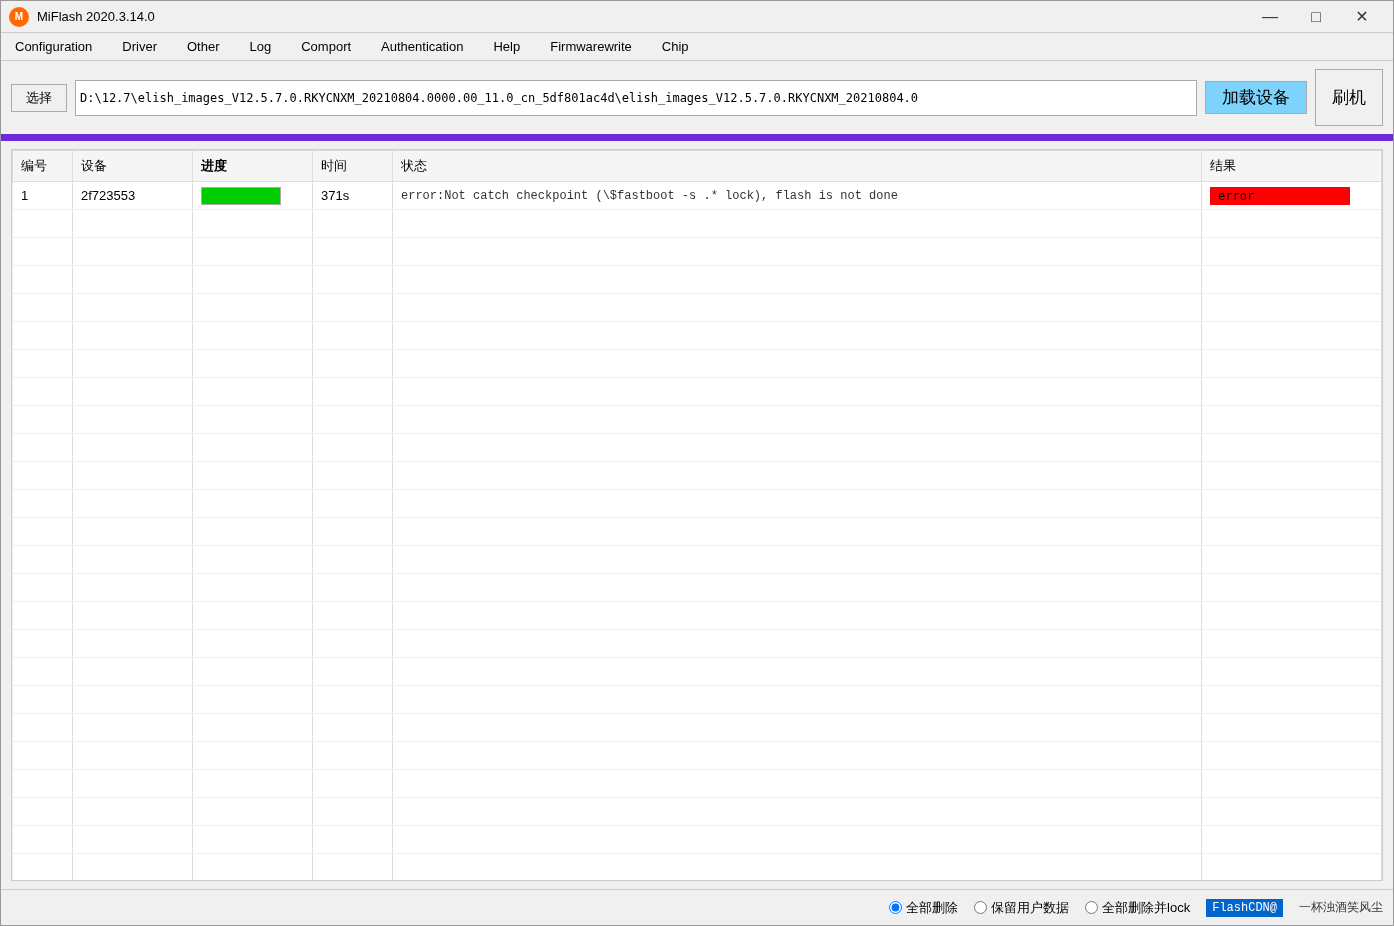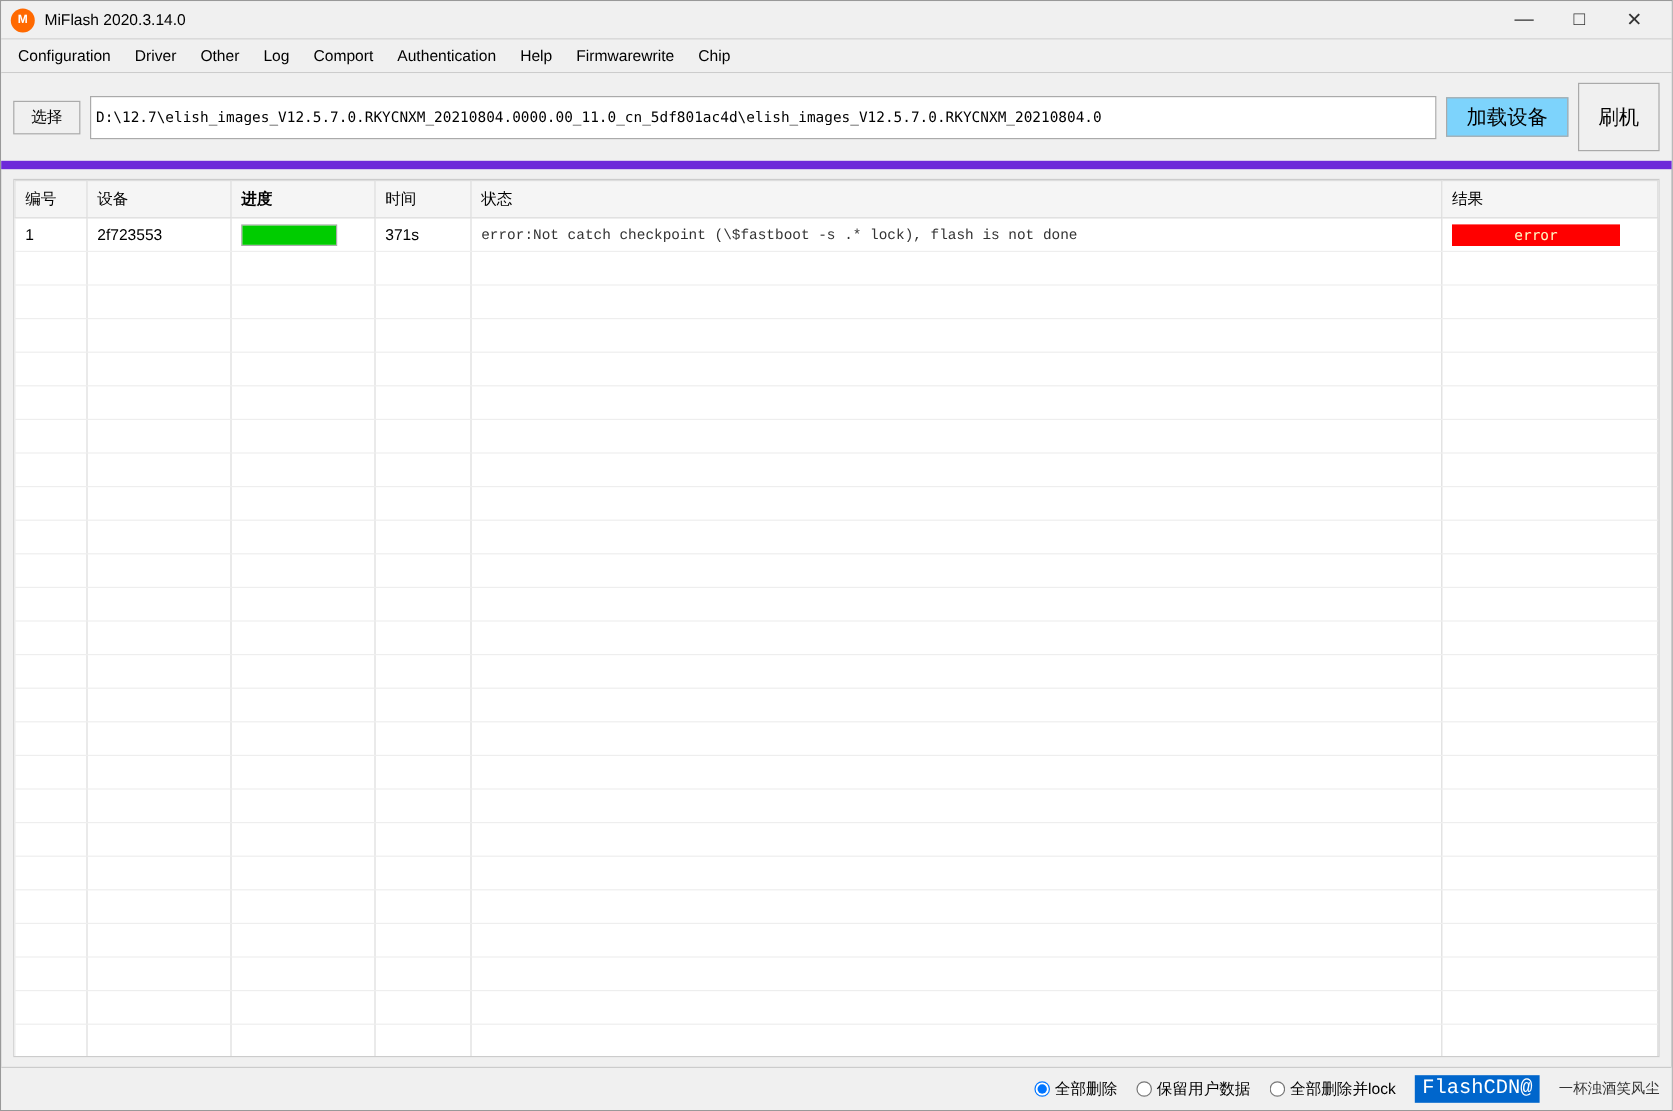--- a/index.html
+++ b/index.html
@@ -77,20 +77,21 @@
     }
 
     .menu-bar {
       background: #f0f0f0;
       height: 28px;
       display: flex;
       align-items: center;
       padding: 0 4px;
       border-bottom: 1px solid #ccc;
       flex-shrink: 0;
+      gap: 10px;
     }
 
     .menu-item {
       padding: 4px 10px;
       cursor: pointer;
       font-size: 13px;
       color: #000;
       white-space: nowrap;
     }
 
@@ -193,27 +194,26 @@
       border: 1px solid #aaa;
     }
 
     .progress-bar-fill {
       height: 100%;
       background: #00cc00;
     }
 
     .error-badge {
       background: red;
-      color: #fef9c3;
+      color: #000000;
       padding: 2px 8px;
       font-size: 12px;
       font-family: monospace;
       display: inline-block;
       min-width: 140px;
-      text-align: center;
     }
 
     .status-text {
       font-family: 'Courier New', monospace;
       font-size: 12px;
       color: #333;
     }
 
     .col-num { width: 60px; }
     .col-device { width: 120px; }
@@ -243,21 +243,21 @@
     }
 
     .radio-option input[type="radio"] {
       cursor: pointer;
     }
 
     .flash-status-badge {
       background: #0066cc;
       color: white;
       padding: 2px 6px;
-      font-size: 17px;
+      font-size: 12px;
       font-family: 'Courier New', monospace;
     }
 
     .flash-comment {
       font-size: 12px;
       color: #333;
     }
   </style>
 </head>
 <body>

